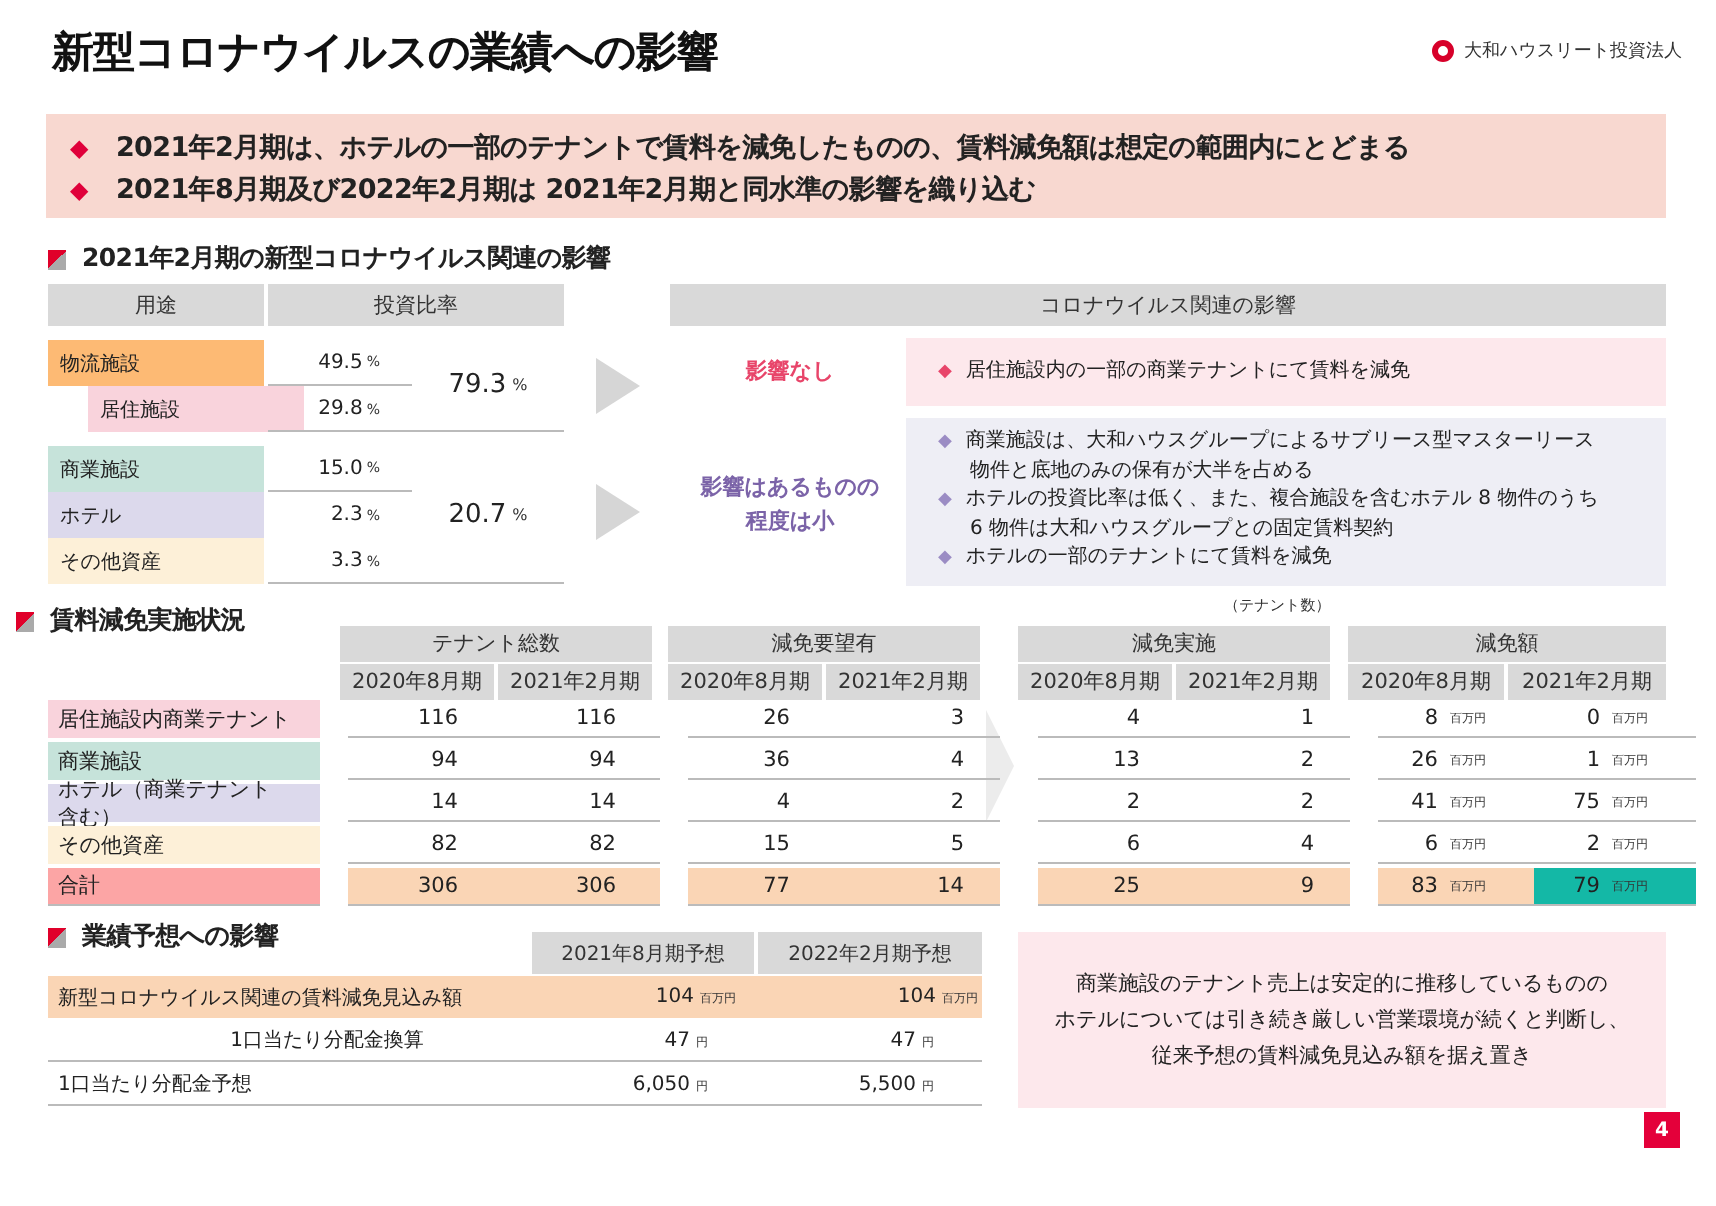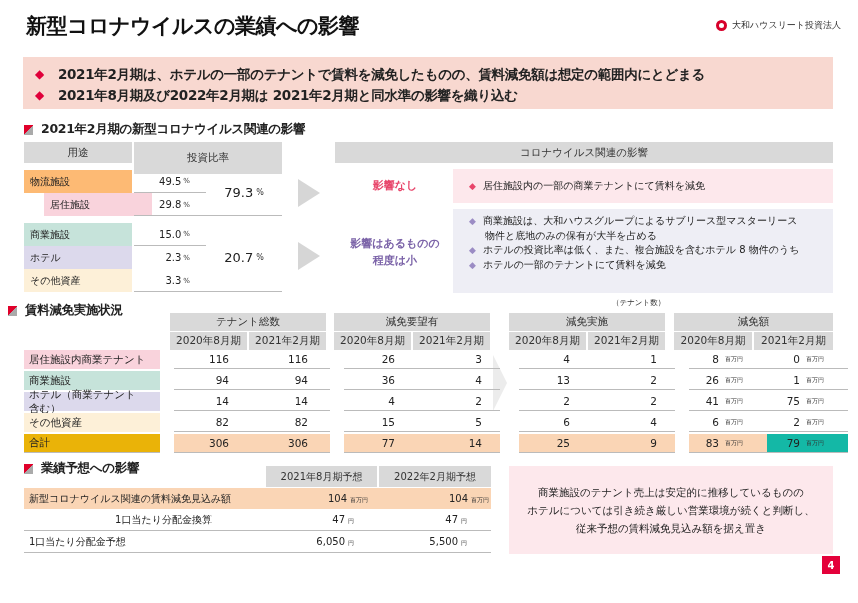--- a/index.html
+++ b/index.html
@@ -42,21 +42,21 @@
       <span class="dia">◆</span>
       <span>2021年8月期及び2022年2月期は 2021年2月期と同水準の影響を織り込む</span>
     </div>
 </div>
 
 <div class="abs sec" style="left:24px;top:121px;">
   <span class="flag"></span>
   <span>2021年2月期の新型コロナウイルス関連の影響</span>
 </div>
 <div class="abs hdr" style="left:24px;top:142px;width:108px;height:21px;">用途</div>
-<div class="abs hdr" style="left:134px;top:142px;width:148px;height:32px;">投資比率</div>
+<div class="abs hdr" style="left:134px;top:142px;width:148px;height:21px;">投資比率</div>
 <div class="abs hdr" style="left:335px;top:142px;width:498px;height:21px;">コロナウイルス関連の影響</div>
 
 <div class="abs cell" style="left:24px;top:170px;width:108px;height:23px;background:#fdba74;padding-left:6px;">物流施設</div>
 <div class="abs cell" style="left:24px;top:193px;width:108px;height:23px;background:#f9d3dc;padding-left:6px;margin-left:20px;">居住施設</div>
 <div class="abs cell" style="left:24px;top:223px;width:108px;height:23px;background:#c6e3da;padding-left:6px;">商業施設</div>
 <div class="abs cell" style="left:24px;top:246px;width:108px;height:23px;background:#dcd9ec;padding-left:6px;">ホテル</div>
 <div class="abs cell" style="left:24px;top:269px;width:108px;height:23px;background:#fdf0d8;padding-left:6px;">その他資産</div>
 
 <div class="abs cell ul" style="left:134px;top:170px;width:72px;height:23px;justify-content:flex-end;padding-right:16px;">
     <span>49.5</span>
@@ -108,20 +108,21 @@
 <div class="abs" style="left:453px;top:209px;width:380px;height:84px;background:#eeeef5;padding:5px 0 0 16px;">
   <div class="bul">
       <span class="d" style="color:#9b8cc4;">◆</span>
       <span>商業施設は、大和ハウスグループによるサブリース型マスターリース</span>
     </div>
   <div class="bul" style="padding-left:16px;">物件と底地のみの保有が大半を占める</div>
   <div class="bul">
       <span class="d" style="color:#9b8cc4;">◆</span>
       <span>ホテルの投資比率は低く、また、複合施設を含むホテル 8 物件のうち</span>
     </div>
+  <div class="bul" style="padding-left:16px;">6 物件は大和ハウスグループとの固定賃料契約</div>
   <div class="bul">
       <span class="d" style="color:#9b8cc4;">◆</span>
       <span>ホテルの一部のテナントにて賃料を減免</span>
     </div>
 </div>
 
 <div class="abs sec" style="left:8px;top:302px;">
   <span class="flag"></span>
   <span>賃料減免実施状況</span>
 </div>
@@ -223,21 +224,21 @@
     <div class="c" style="width:78px;padding-right:24px;">
         <span>6</span>
         <span class="unit">百万円</span>
       </div>
     <div class="c" style="width:81px;padding-right:24px;">
         <span>2</span>
         <span class="unit">百万円</span>
       </div>
   </div>
   <div class="row">
-    <div class="c" style="width:136px;justify-content:flex-start;padding-left:5px;background:#eab308;">合計</div>
+    <div class="c" style="width:136px;justify-content:flex-start;padding-left:5px;background:#fca5a5;">合計</div>
     <div class="c" style="width:10px;border:none;"></div>
     <div class="c" style="width:77px;padding-right:22px;background:#fad5b5;">306</div>
     <div class="c" style="width:79px;padding-right:22px;background:#fad5b5;">306</div>
     <div class="c" style="width:8px;border:none;"></div>
     <div class="c" style="width:77px;padding-right:26px;background:#fad5b5;">77</div>
     <div class="c" style="width:79px;padding-right:18px;background:#fad5b5;">14</div>
     <div class="c" style="width:19px;border:none;"></div>
     <div class="c" style="width:77px;padding-right:26px;background:#fad5b5;">25</div>
     <div class="c" style="width:79px;padding-right:18px;background:#fad5b5;">9</div>
     <div class="c" style="width:9px;border:none;"></div>

